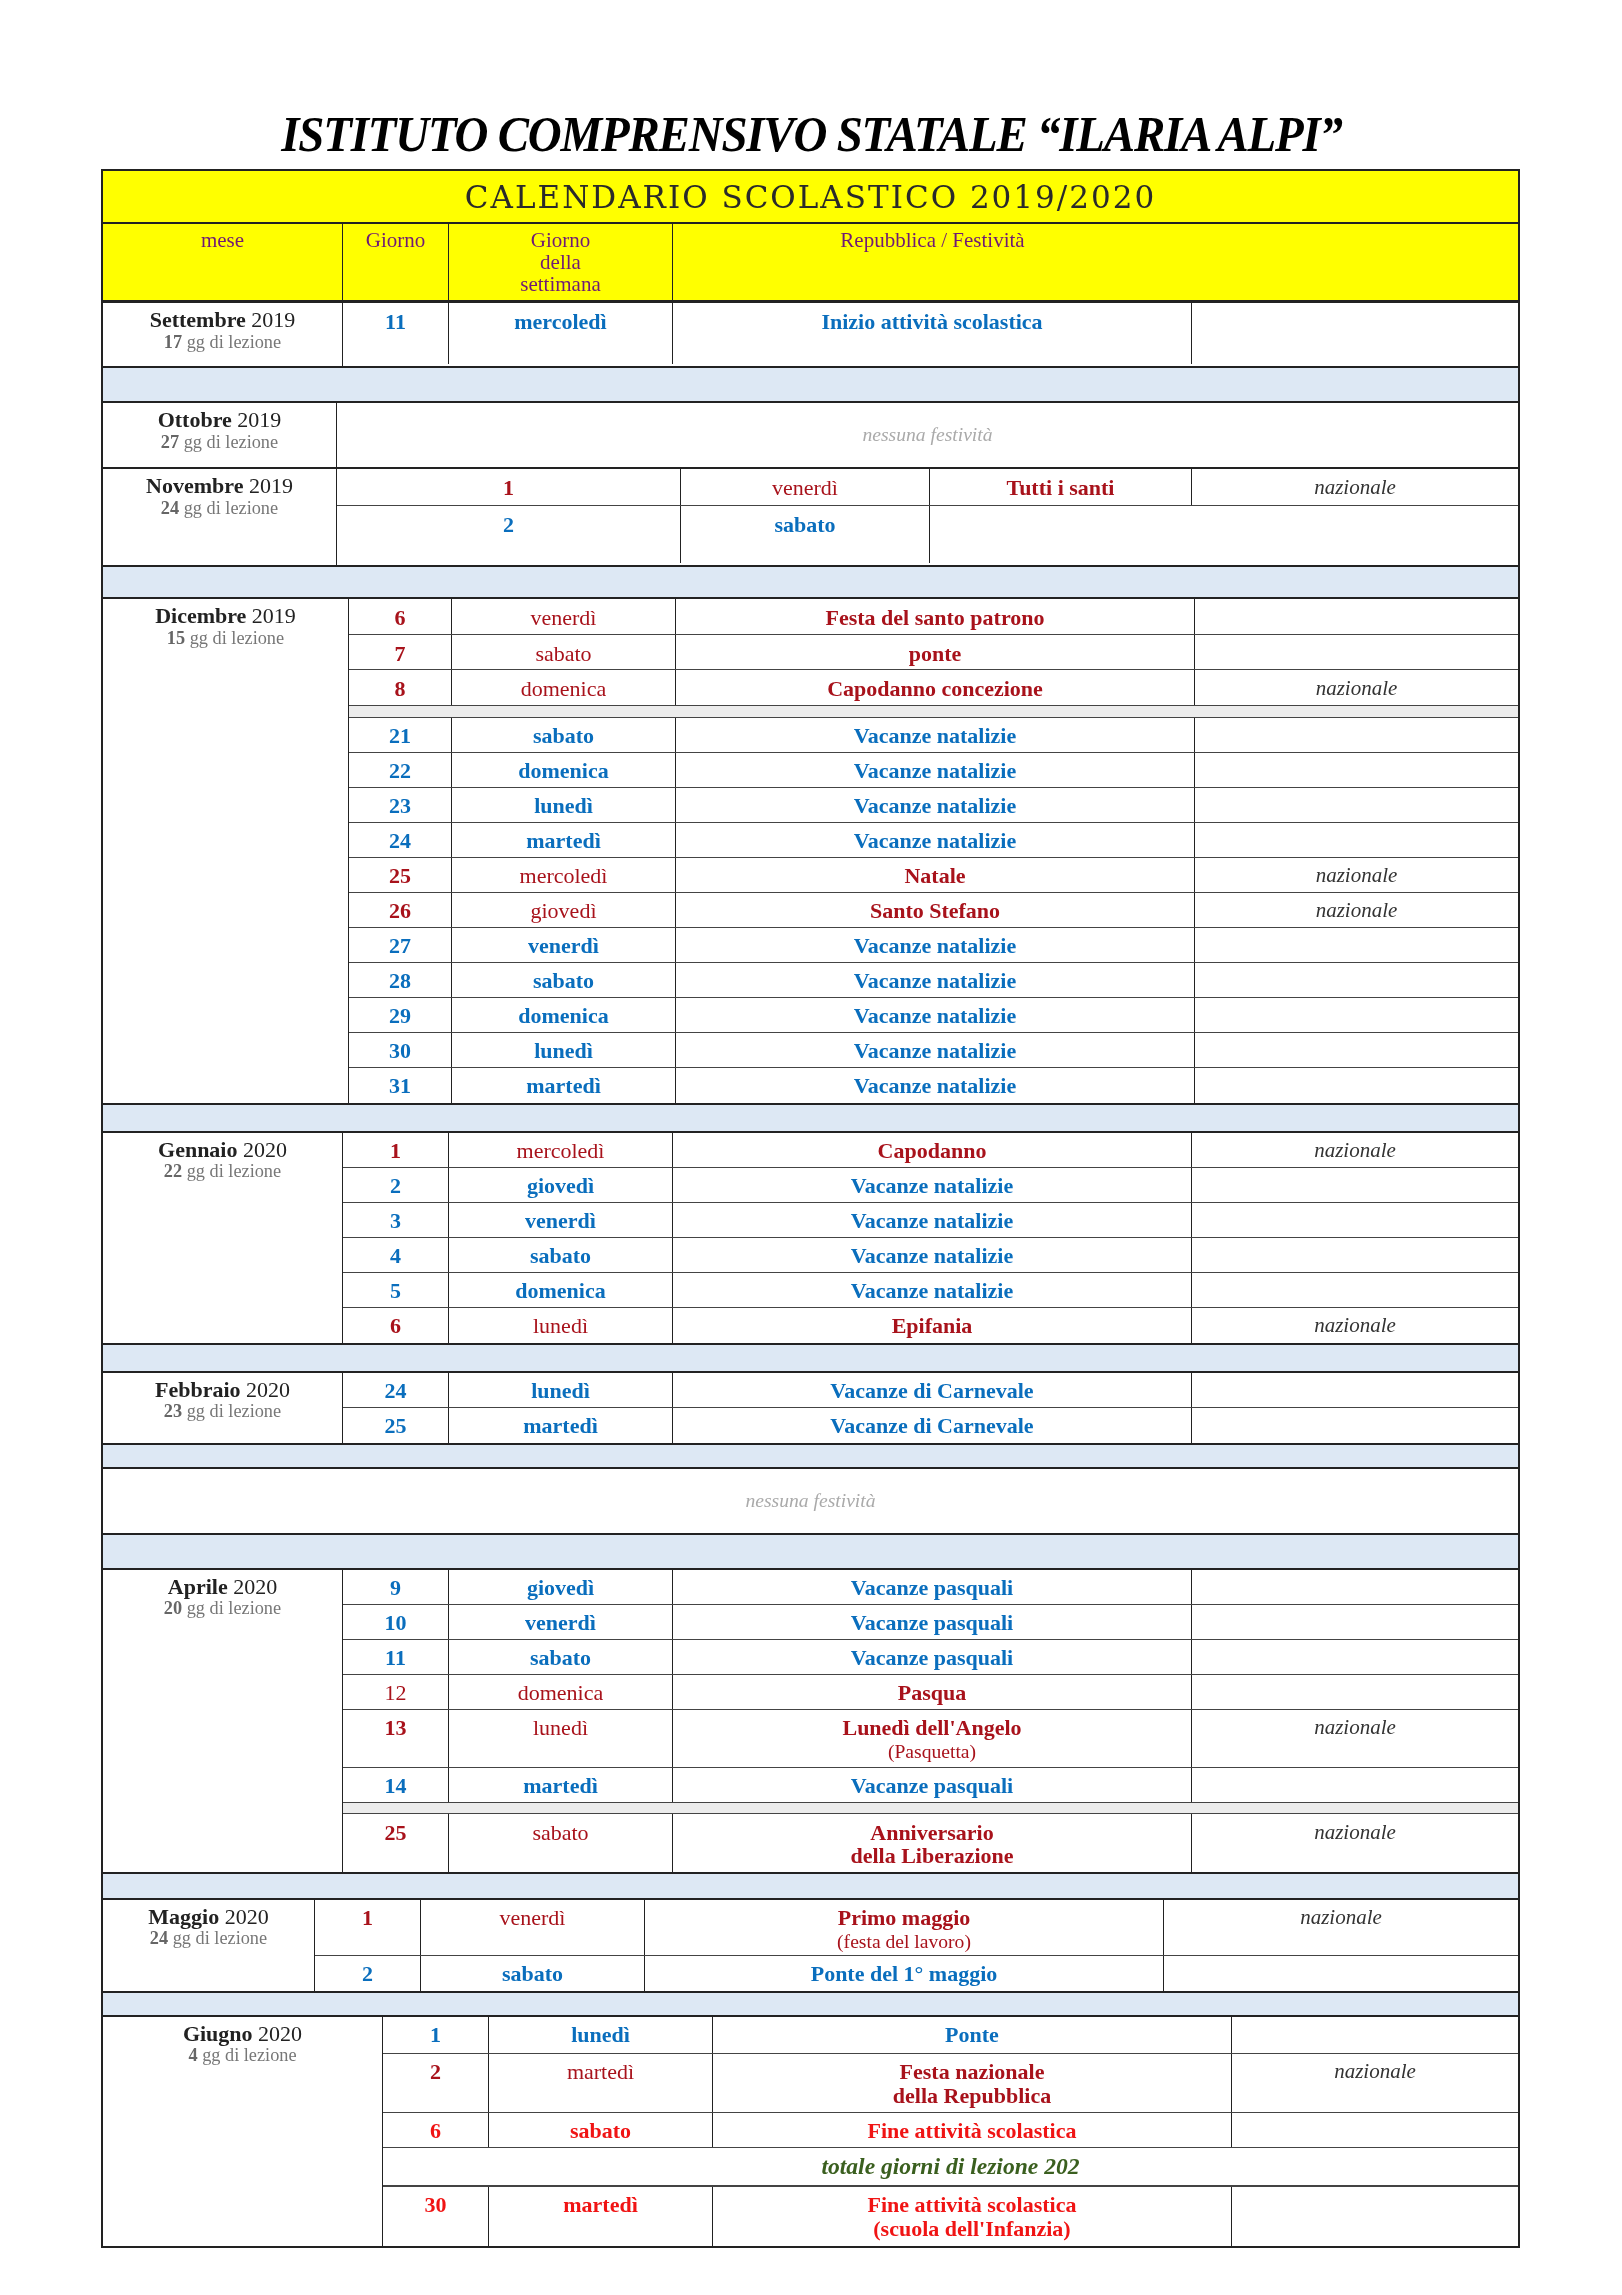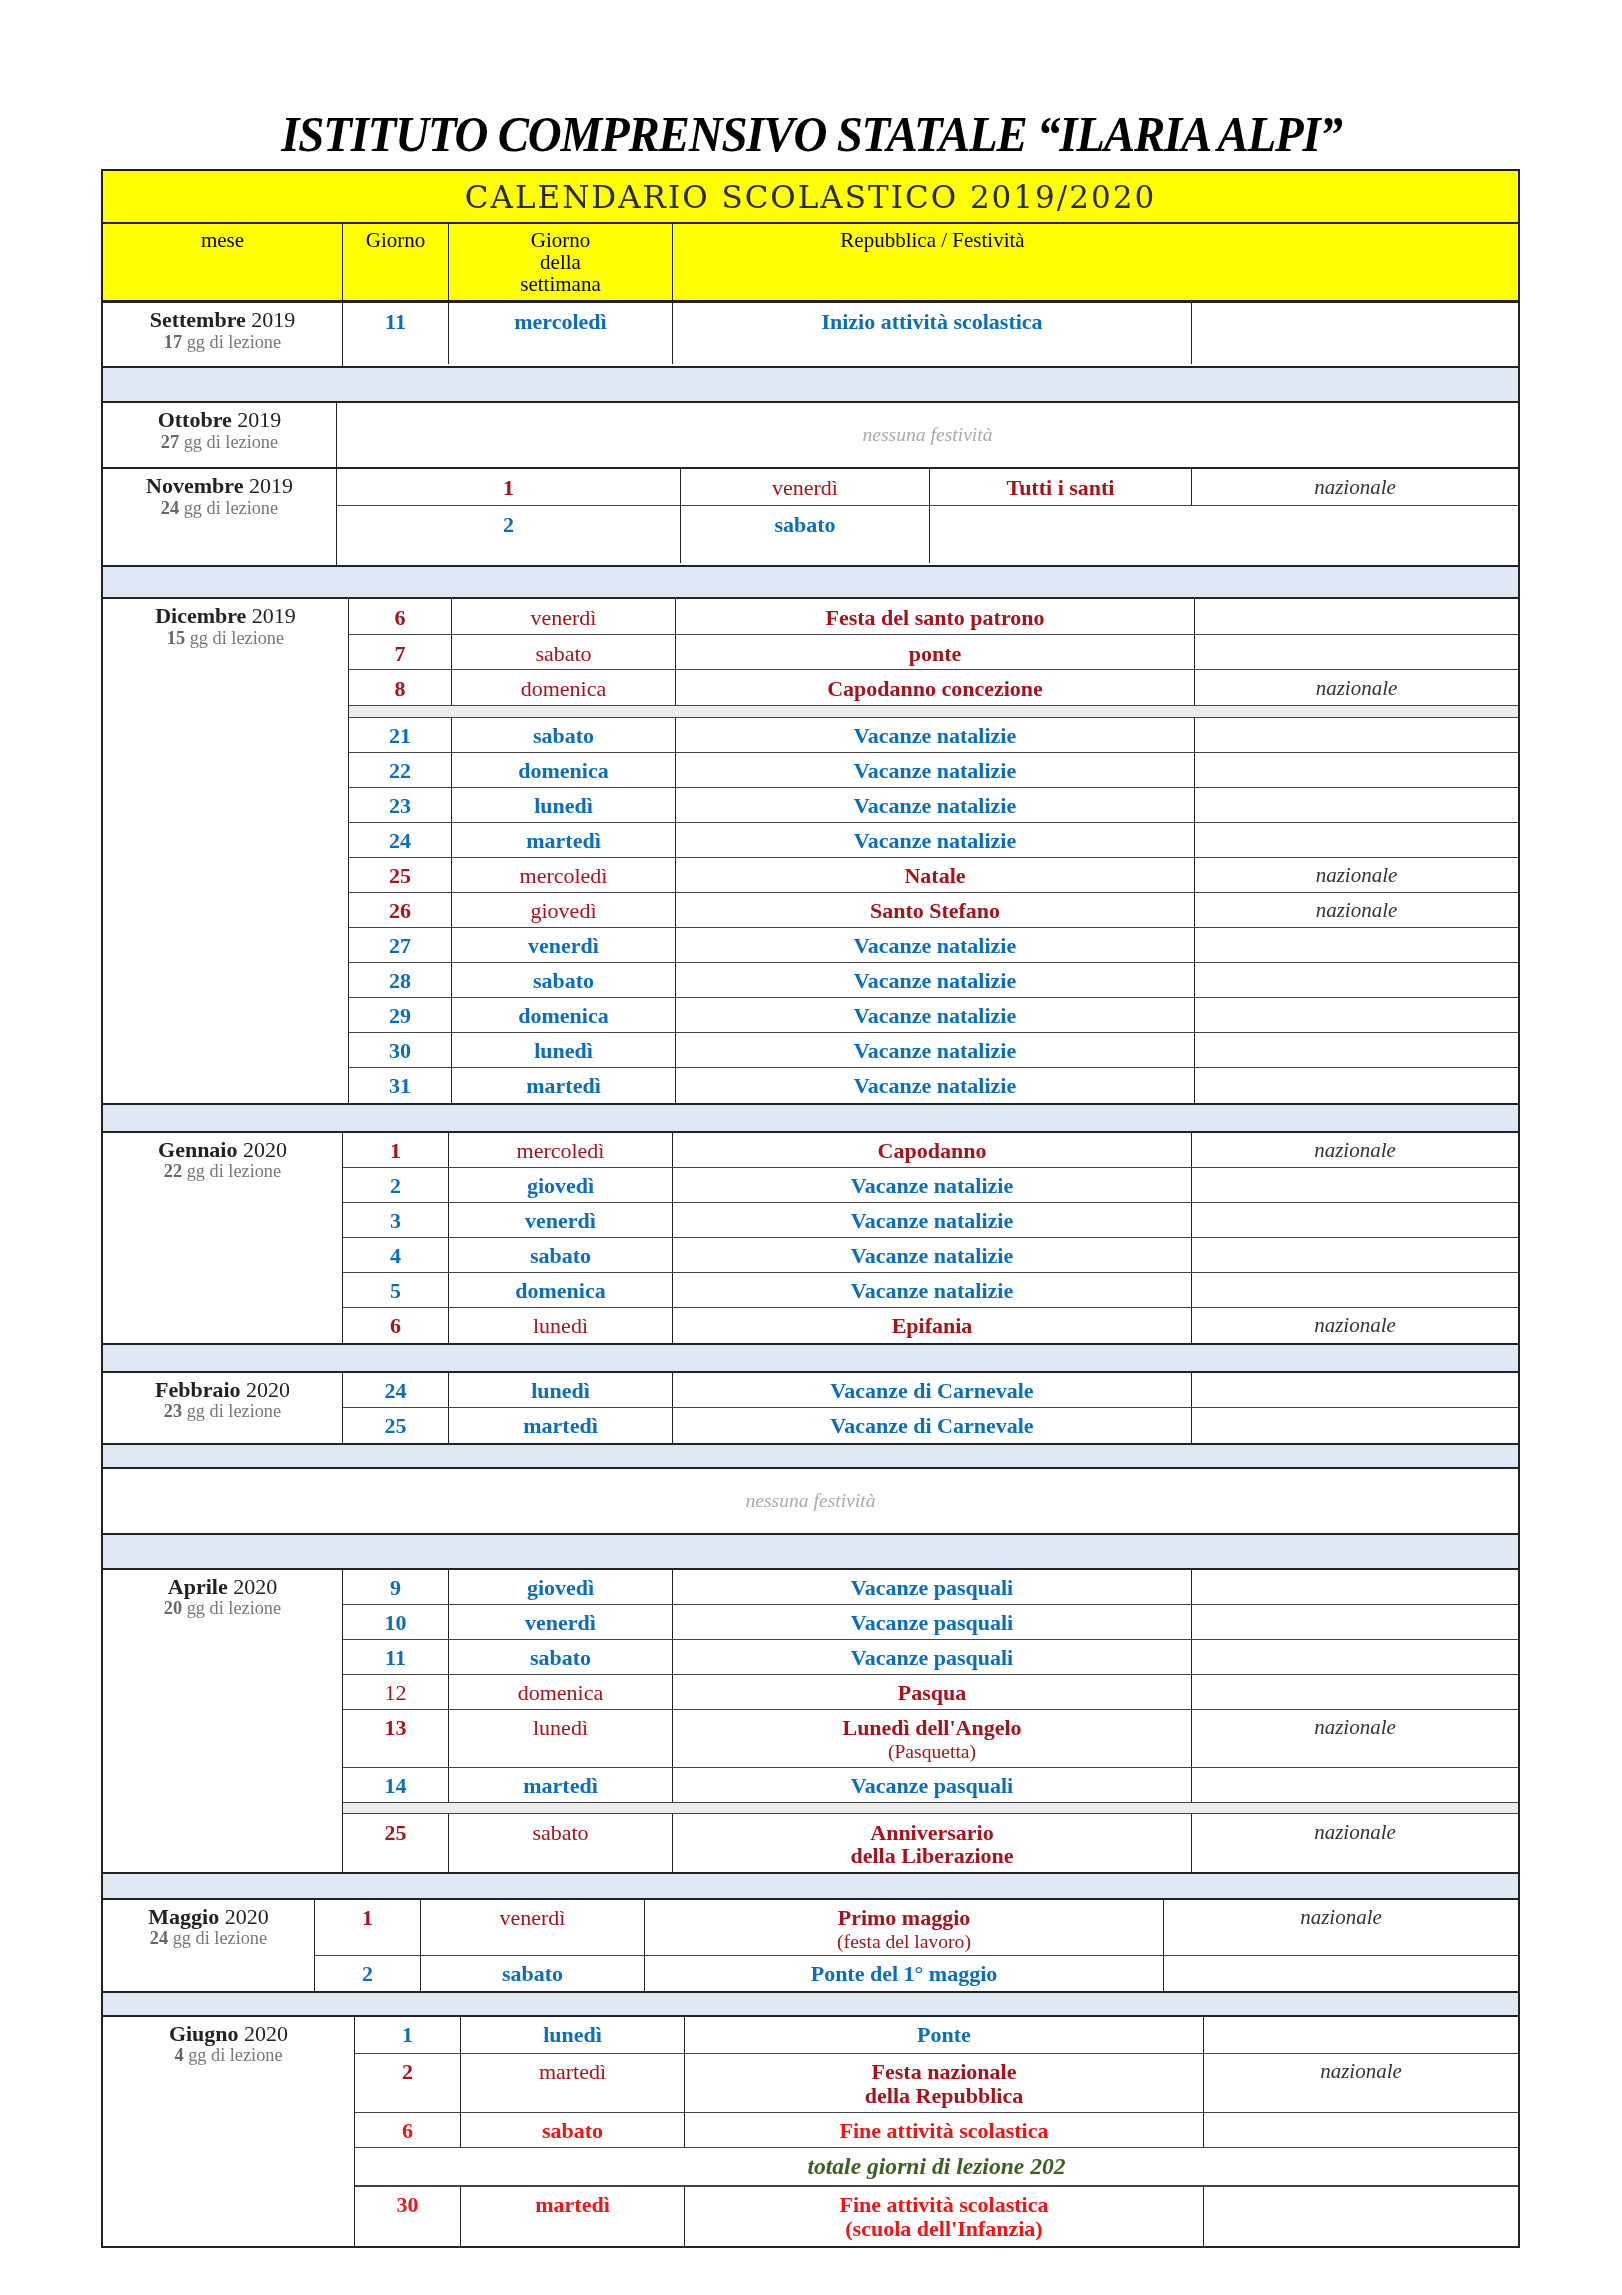--- a/index.html
+++ b/index.html
@@ -19,21 +19,21 @@
     height: 51px; background: #ffff00; border-bottom: 2px solid #222;
     display: flex; align-items: center; justify-content: center;
     font-size: 31px; color: #2a2a2a; letter-spacing: 2px;
     font-family: "DejaVu Serif", serif; font-weight: normal;
   }
   .row { position: relative; display: flex; border-bottom: 2px solid #333; box-sizing: border-box; }
   .hdr { height: 79px; background: #ffff00; border-bottom: 3.3px solid #222; }
   .cell { box-sizing: border-box; border-right: 1.3px solid #222; text-align: center; overflow: hidden; }
   .cell:last-child { border-right: none; }
   .c-char { flex: 1; }
-  .hdr .cell { font-size: 21px; color: #000000; padding-top: 5.2px; line-height: 22px; }
+  .hdr .cell { font-size: 21px; color: #701a75; padding-top: 5.2px; line-height: 22px; }
   .spacer { background: #dde8f4; border-bottom: 2.6px solid #222; }
   .sep { background: #ececec; height: 10.5px; border-bottom: 1.3px solid #444; }
   .month-block { display: flex; border-bottom: 2px solid #222; }
   .month-cell {
     box-sizing: border-box; border-right: 1.3px solid #222; text-align: center; padding-top: 5.2px;
   }
   .month-name { font-size: 22px; color: #222; line-height: 23.6px; }
   .month-name b { font-weight: bold; }
   .month-days { font-size: 18.3px; color: #777; line-height: 21px; }
   .month-days b { font-weight: bold; color: #666; }
@@ -368,21 +368,21 @@
         <div class="cell blue" style="width:106px">2</div>
         <div class="cell blue" style="width:224px">sabato</div>
         <div class="cell blue" style="width:519px">Ponte del 1° maggio</div>
         <div class="cell c-char naz"></div>
       </div>
     </div>
   </div>
   <div class="spacer" style="height:22px"></div>
 
   <div class="month-block" style="border-bottom:none">
-    <div class="month-cell" style="width:252px">
+    <div class="month-cell" style="width:280px">
       <div class="month-name"><b>Giugno</b> <span>2020</span></div>
       <div class="month-days"><b>4</b> <span>gg di lezione</span></div>
     </div>
     <div class="month-rows">
       <div class="drow" style="height:37px">
         <div class="cell blue" style="width:106px">1</div>
         <div class="cell blue" style="width:224px">lunedì</div>
         <div class="cell blue" style="width:519px">Ponte</div>
         <div class="cell c-char naz"></div>
       </div>

